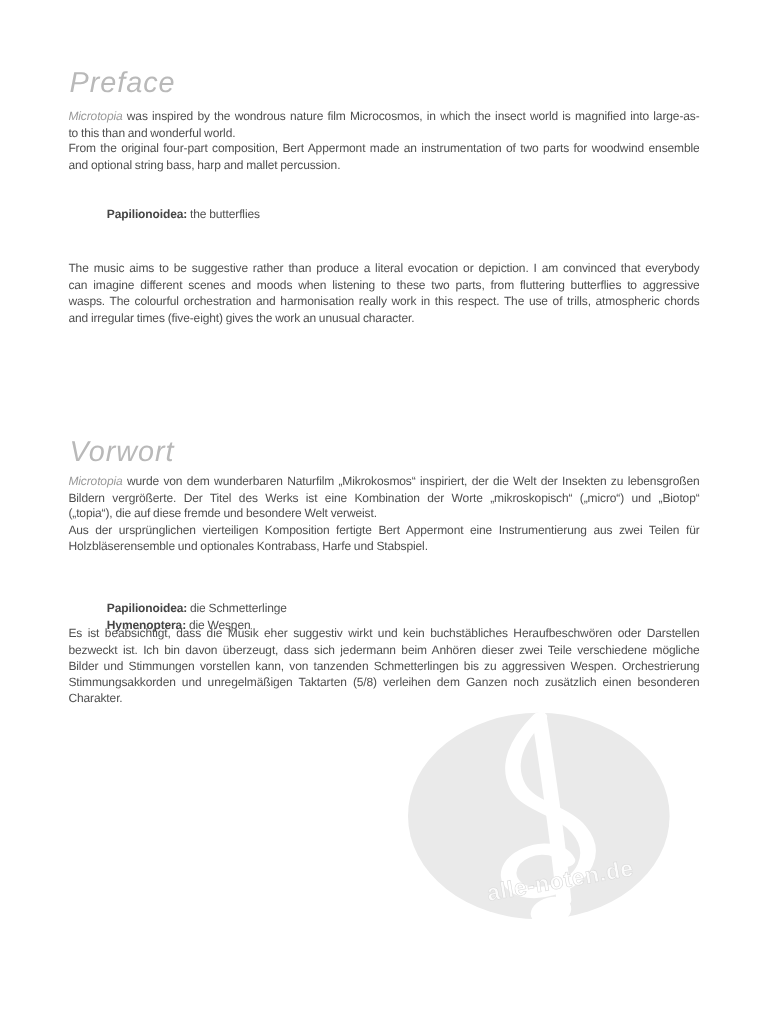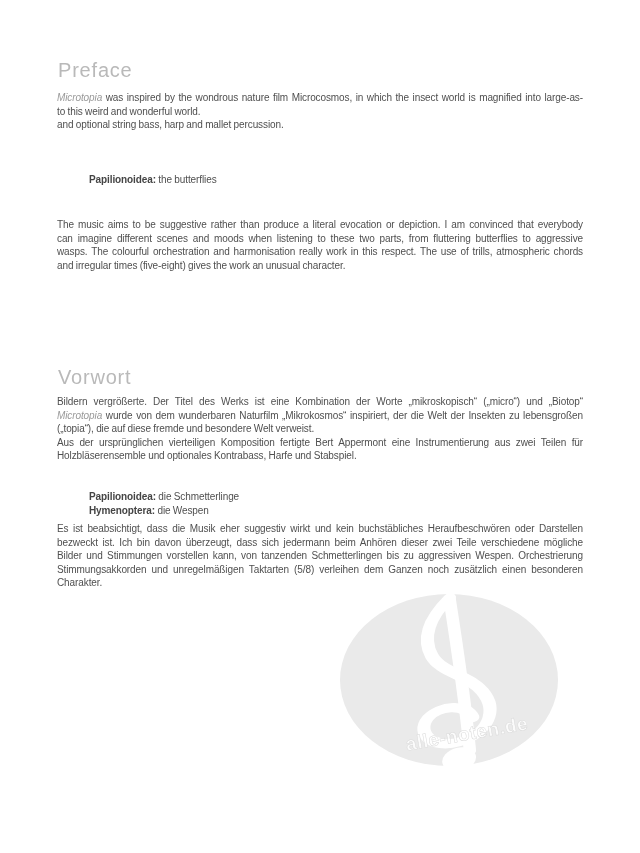--- a/index.html
+++ b/index.html
@@ -3,21 +3,21 @@
 <meta charset="utf-8">
 <style>
   html,body{margin:0;padding:0;}
   body{
     width:640px;height:853px;background:#ffffff;position:relative;overflow:hidden;
     font-family:"Liberation Sans",sans-serif;
   }
   .page{position:absolute;inset:0;}
   .heading{
     position:absolute;left:58px;margin:0;font-weight:normal;
-    font-size:20px;line-height:22px;color:#b9b9b9;letter-spacing:0.8px;
+    font-size:24px;line-height:22px;color:#b9b9b9;letter-spacing:0.8px;font-style:italic;
   }
   .block{
     position:absolute;left:57px;width:526px;
     color:#4f4f4f;font-size:10px;line-height:13.6px;
     letter-spacing:-0.1px;word-spacing:-0.3px;
   }
   .block.species{left:89px;width:420px;}
   .line{height:13.6px;overflow:hidden;text-align:left;}
   .line.just{text-align:justify;text-align-last:justify;}
   .em{font-style:italic;color:#999999;}
@@ -27,46 +27,47 @@
 </style>
 </head>
 <body>
 
 <div class="page">
 
   <h1 class="heading" style="top:59px">Preface</h1>
 
   <div class="block" style="top:91px">
       <div class="line just"><span class="em">Microtopia</span><span> was inspired by the wondrous nature film Microcosmos, in which the insect world is magnified into large-as-</span></div>
-      <div class="line"><span>to this weird and wonderful world.</span></div>
+      <div class="line"><span>to this than and wonderful world.</span></div>
+      <div class="line just"><span>From the original four-part composition, Bert Appermont made an instrumentation of two parts for woodwind ensemble</span></div>
       <div class="line"><span>and optional string bass, harp and mallet percussion.</span></div>
     </div>
 
   <div class="block species" style="top:173px">
       <div class="line"><span class="strong">Papilionoidea:</span><span> the butterflies</span></div>
     </div>
 
   <div class="block" style="top:218px">
       <div class="line just"><span>The music aims to be suggestive rather than produce a literal evocation or depiction. I am convinced that everybody</span></div>
       <div class="line just"><span>can imagine different scenes and moods when listening to these two parts, from fluttering butterflies to aggressive</span></div>
       <div class="line just"><span>wasps. The colourful orchestration and harmonisation really work in this respect. The use of trills, atmospheric chords</span></div>
       <div class="line"><span>and irregular times (five-eight) gives the work an unusual character.</span></div>
     </div>
 
   <h1 class="heading" style="top:366px">Vorwort</h1>
 
   <div class="block" style="top:395px">
+      <div class="line just"><span class="em">Microtopia</span><span> wurde von dem wunderbaren Naturfilm „Mikrokosmos“ inspiriert, der die Welt der Insekten zu lebensgroßen</span></div>
       <div class="line just"><span>Bildern vergrößerte. Der Titel des Werks ist eine Kombination der Worte „mikroskopisch“ („micro“) und „Biotop“</span></div>
-      <div class="line just"><span class="em">Microtopia</span><span> wurde von dem wunderbaren Naturfilm „Mikrokosmos“ inspiriert, der die Welt der Insekten zu lebensgroßen</span></div>
       <div class="line"><span>(„topia“), die auf diese fremde und besondere Welt verweist.</span></div>
       <div class="line just"><span>Aus der ursprünglichen vierteiligen Komposition fertigte Bert Appermont eine Instrumentierung aus zwei Teilen für</span></div>
       <div class="line"><span>Holzbläserensemble und optionales Kontrabass, Harfe und Stabspiel.</span></div>
     </div>
 
-  <div class="block species" style="top:490px">
+  <div class="block species" style="top:501px">
       <div class="line"><span class="strong">Papilionoidea:</span><span> die Schmetterlinge</span></div>
       <div class="line"><span class="strong">Hymenoptera:</span><span> die Wespen</span></div>
     </div>
 
   <div class="block" style="top:522px">
       <div class="line just"><span>Es ist beabsichtigt, dass die Musik eher suggestiv wirkt und kein buchstäbliches Heraufbeschwören oder Darstellen</span></div>
       <div class="line just"><span>bezweckt ist. Ich bin davon überzeugt, dass sich jedermann beim Anhören dieser zwei Teile verschiedene mögliche</span></div>
       <div class="line just"><span>Bilder und Stimmungen vorstellen kann, von tanzenden Schmetterlingen bis zu aggressiven Wespen. Orchestrierung</span></div>
       <div class="line just"><span>Stimmungsakkorden und unregelmäßigen Taktarten (5/8) verleihen dem Ganzen noch zusätzlich einen besonderen</span></div>
       <div class="line"><span>Charakter.</span></div>

